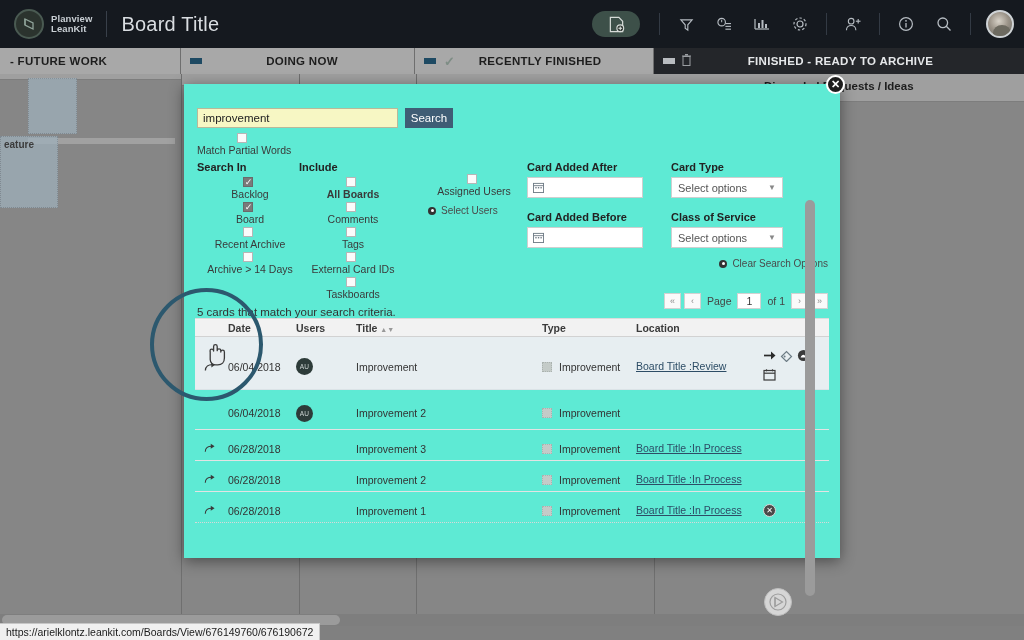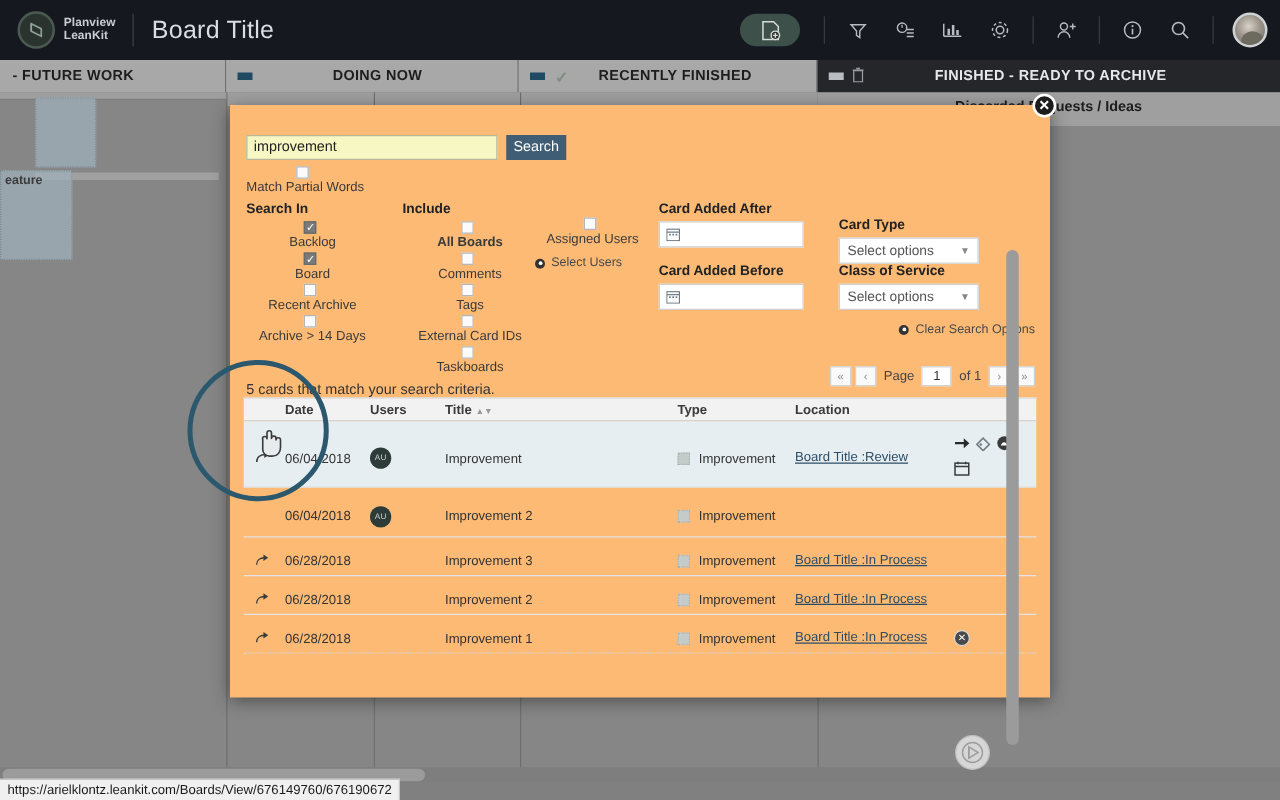--- a/index.html
+++ b/index.html
@@ -80,21 +80,21 @@
     position: absolute; background: #9fb0bb;
     border: 1px dotted #7d8b95; opacity: .75;
   }
   .ghost-card .gc-title {
     font-size: 10px; font-weight: bold; color: #222; padding: 2px 3px;
   }
 
   
   .modal {
     position: absolute; left: 184px; top: 84px; width: 656px; height: 474px;
-    background: #fdba74; box-shadow: 0 3px 14px rgba(0,0,0,.45);
+    background: #5eead4; box-shadow: 0 3px 14px rgba(0,0,0,.45);
   }
   .modal-close {
     position: absolute; left: 826px; top: 75px; width: 19px; height: 19px;
     border-radius: 50%; background: #1d1d1d; border: 2px solid #fff;
     display: flex; align-items: center; justify-content: center;
     color: #fff; font-size: 11px; font-weight: bold; z-index: 30;
   }
 
   .srch-row { position: absolute; left: 13px; top: 24px; display: flex; align-items: stretch; }
   .srch-input {
@@ -116,36 +116,36 @@
   .cb.on { background: #7a7a7a; border-color: #6a6a6a; }
   .cb.on::after {
     content: "\2713"; position: absolute; left: 0; top: -3px; width: 10px;
     text-align: center; font-size: 9px; color: #fff;
   }
   .match-row { position: absolute; left: 13px; top: 49px; }
 
   .fld-head { font-size: 11px; font-weight: bold; color: #222; margin-bottom: 4px; }
 
   .grp-searchin { position: absolute; left: 13px; top: 77px; width: 106px; }
-  .grp-include  { position: absolute; left: 138px; top: 77px; width: 108px; }
+  .grp-include  { position: absolute; left: 115px; top: 77px; width: 108px; }
   .grp-users    { position: absolute; left: 230px; top: 90px; width: 120px; }
   .sel-users { display: flex; align-items: center; font-size: 10px; color: #4a4a4a; margin: 7px 0 0 14px; }
   .sel-users .bullet {
     width: 8px; height: 8px; border-radius: 50%; background: #333; margin-right: 5px;
     display:flex; align-items:center; justify-content:center;
   }
   .sel-users .bullet::after{ content:""; width:3px; height:3px; background:#fff; border-radius:50%; }
 
   .grp-after  { position: absolute; left: 343px; top: 77px; width: 116px; }
   .grp-before { position: absolute; left: 343px; top: 127px; width: 116px; }
   .date-inp {
     height: 21px; border: 1px solid #cfcfcf; background: #fff; display: flex;
     align-items: center; padding: 0 5px;
   }
-  .grp-type   { position: absolute; left: 487px; top: 90px; width: 112px; }
+  .grp-type   { position: absolute; left: 487px; top: 77px; width: 112px; }
   .grp-cos    { position: absolute; left: 487px; top: 127px; width: 112px; }
   .sel-box {
     height: 21px; border: 1px solid #cfcfcf; background: #fff;
     display: flex; align-items: center; padding: 0 6px;
     font-size: 11px; color: #555;
   }
   .sel-box .caret { margin-left: auto; color: #888; font-size: 8px; }
 
   .clear-opts {
     position: absolute; right: 12px; top: 174px; display: flex; align-items: center;

